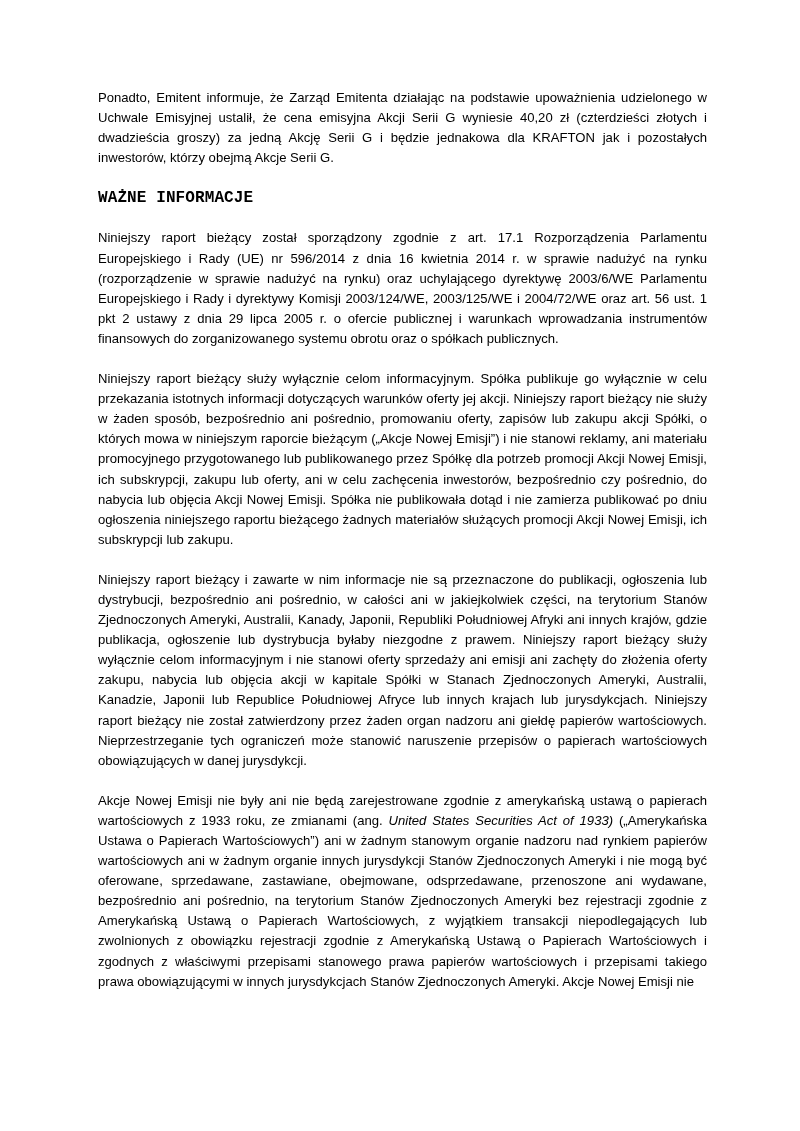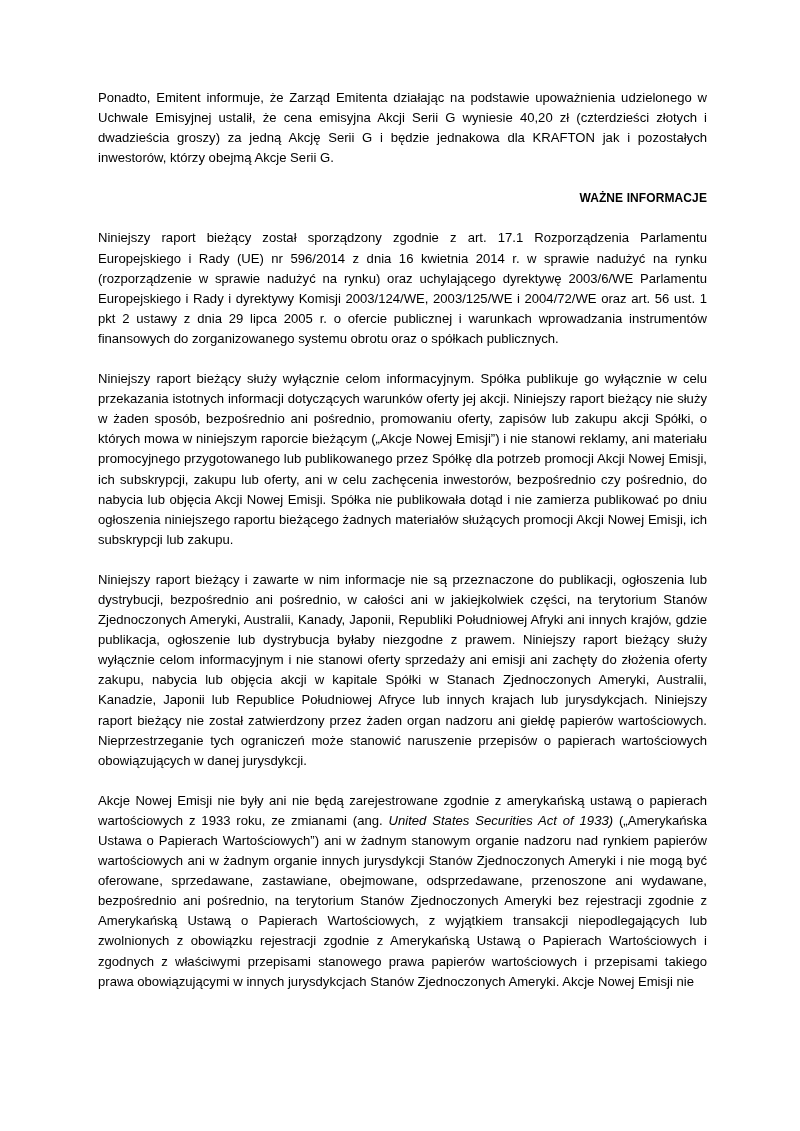--- a/index.html
+++ b/index.html
@@ -35,26 +35,26 @@
     text-justify: inter-word;
     margin: 0 0 20px 0;
     -webkit-font-smoothing: antialiased;
   }
 
   .para:last-child {
     margin-bottom: 8px;
   }
 
   .heading {
-    font-family: Liberation Sans, sans-serif;
-    font-size: 12px;
+    font-family: Liberation Mono, monospace;
+    font-size: 16px;
     line-height: 20.1px;
     font-weight: bold;
     color: #000000;
-    text-align: right;
+    text-align: left;
     margin: 0 0 20px 0;
     letter-spacing: 0.1px;
   }
 
   b, .b {
     font-weight: normal;
   }
 
   i, .i {
     font-style: italic;

